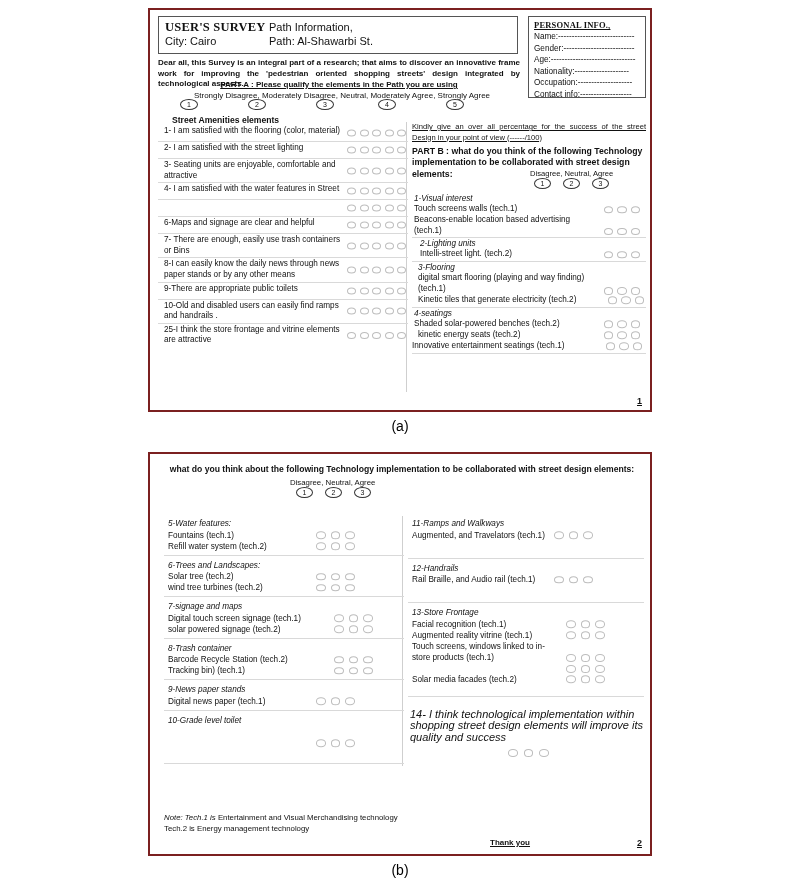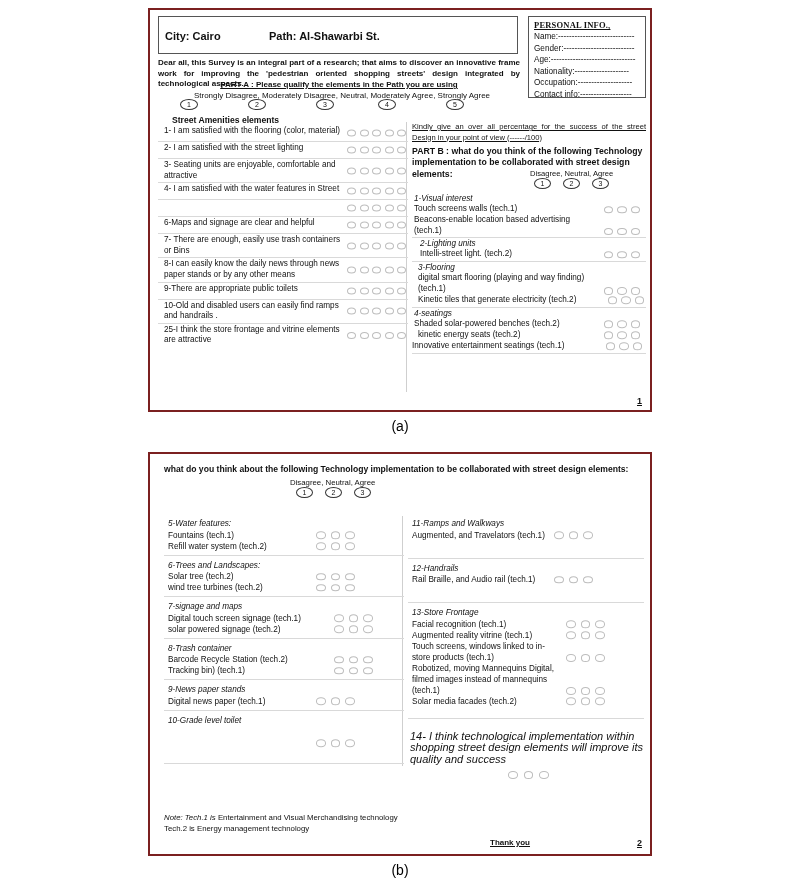--- a/index.html
+++ b/index.html
@@ -59,21 +59,21 @@
 
   .grp{border-bottom:1.6px solid #d9d9d9;padding-bottom:1px;}
   .grp-head{font-size:8.2px;font-style:italic;line-height:11px;padding-left:2px;}
   .irow{position:relative;min-height:11px;}
   .itext{font-size:8.2px;line-height:10.6px;width:160px;padding-left:2px;}
   .opts3{position:absolute;right:6px;top:50%;transform:translateY(-50%);display:flex;gap:4px;}
 
   .pagenum{position:absolute;font-size:9px;font-weight:bold;text-decoration:underline;}
 
   
-  .bhead{position:absolute;left:14px;top:10px;width:476px;font-size:8.6px;font-weight:bold;text-align:left;}
+  .bhead{position:absolute;left:14px;top:10px;width:476px;font-size:8.6px;font-weight:bold;text-align:center;}
   .bscale-text{position:absolute;left:140px;top:24px;font-size:7.8px;}
   .bscale-nums{position:absolute;left:146px;top:33px;display:flex;gap:12px;}
 
   .bcol-left{position:absolute;left:14px;top:62px;width:240px;}
   .bcol-right{position:absolute;left:258px;top:62px;width:236px;}
   .bgrp{border-bottom:1.6px solid #d9d9d9;padding:2px 0 3px 0;margin-bottom:2px;}
   .bgrp-head{font-size:8.2px;font-style:italic;line-height:11.5px;padding-left:4px;}
   .brow{position:relative;min-height:11px;}
   .btext{font-size:8.2px;line-height:11px;width:150px;padding-left:4px;}
   .btext-wide{width:168px;}
@@ -88,21 +88,25 @@
   .thanks{position:absolute;left:340px;top:384px;font-size:8px;font-weight:bold;text-decoration:underline;}
 </style>
 </head>
 <body>
 
 <div class="page-wrap">
 
   <div class="sheet" id="sheet-a">
 
     <div class="title-box">
-      <div class="title-row" style="margin-top:10px;font-weight:bold;">
+      <div class="title-row">
+        <div class="survey-title">USER'S SURVEY</div>
+        <div class="path-info">Path Information,</div>
+      </div>
+      <div class="title-row" style="margin-top:0;">
         <div class="city-lab">City: Cairo</div>
         <div class="path-lab">Path: Al-Shawarbi St.</div>
       </div>
     </div>
 
     <div class="info-box">
       <div class="info-title">PERSONAL INFO.,</div>
       <div class="info-line">Name:----------------------------</div>
       <div class="info-line">Gender:--------------------------</div>
       <div class="info-line">Age:-------------------------------</div>
@@ -503,21 +507,20 @@
         </div>
         <div class="brow">
           <div class="btext"> Touch screens, windows linked to in-store products  (tech.1)</div>
           <div class="bopts bopts-r" style="top:auto;bottom:1px;transform:none;">
               <div class="opt opt3"></div>
               <div class="opt opt3"></div>
               <div class="opt opt3"></div>
             </div>
         </div>
         <div class="brow">
-          <div class="btext"> Robotized, moving  Mannequins Digital, filmed images instead of mannequins (tech.1)</div>
           <div class="bopts bopts-r" style="top:auto;bottom:1px;transform:none;">
               <div class="opt opt3"></div>
               <div class="opt opt3"></div>
               <div class="opt opt3"></div>
             </div>
         </div>
         <div class="brow">
           <div class="btext"> Solar media  facades (tech.2)</div>
           <div class="bopts bopts-r">
               <div class="opt opt3"></div>

